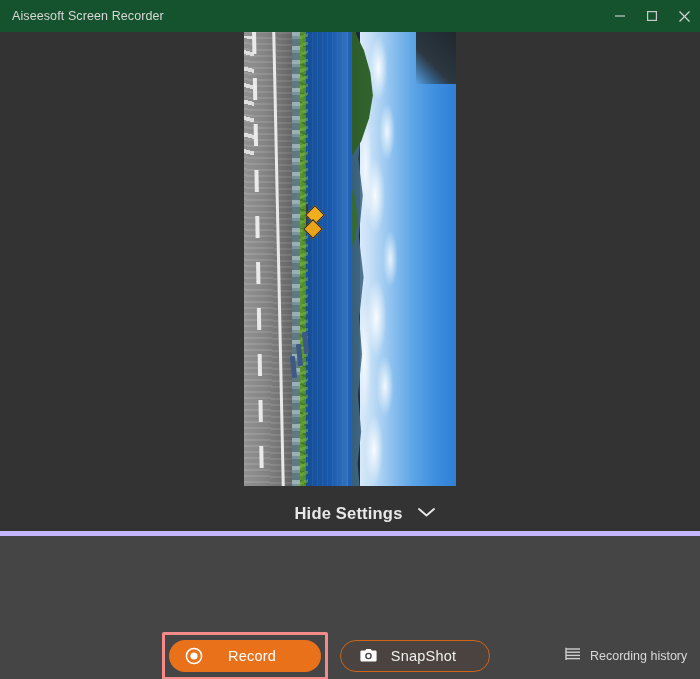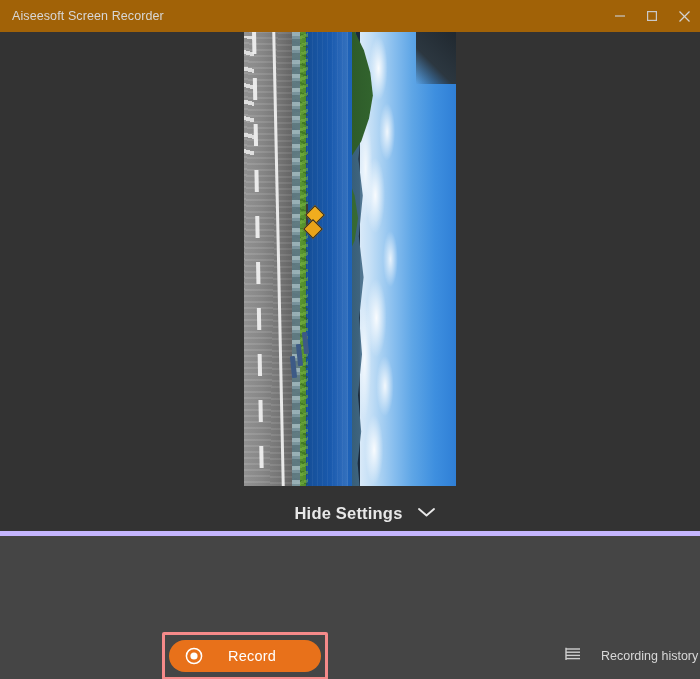--- a/index.html
+++ b/index.html
@@ -16,21 +16,21 @@
     height: 679px;
     background: #333333;
   }
 
   
   .titlebar {
     position: absolute;
     top: 0; left: 0;
     width: 700px;
     height: 32px;
-    background: #a16207;
+    background: #14532d;
     display: flex;
     align-items: center;
     z-index: 30;
   }
   .titlebar-title {
     margin-left: 12px;
     font-size: 12.5px;
     color: #d7d7d7;
     letter-spacing: .1px;
     white-space: nowrap;
@@ -309,21 +309,21 @@
     font-size: 14.5px;
     color: #f0f0f0;
     padding-right: 20px;
     letter-spacing: .2px;
   }
   .history {
     position: absolute;
     left: 565px; top: 17px;
     display: flex;
     align-items: center;
-    gap: 20px;
+    gap: 9px;
     cursor: pointer;
   }
   .history-label {
     font-size: 12.5px;
     color: #d8d8d8;
     white-space: nowrap;
   }
 </style>
 </head>
 <body>
@@ -405,20 +405,30 @@
       <div class="btn-record">
         <span class="rec-icon">
           <svg width="18" height="18" viewBox="0 0 18 18">
             <circle cx="9" cy="9" r="7.6" fill="none" stroke="#ffffff" stroke-width="1.5"></circle>
             <circle cx="9" cy="9" r="3.6" fill="#ffffff"></circle>
           </svg>
         </span>
         <span class="rec-label">Record</span>
       </div>
 
+      <div class="btn-snapshot">
+        <span class="snap-icon">
+          <svg width="19" height="16" viewBox="0 0 19 16">
+            <path d="M6.2 2.4 L7.3 0.9 L11.7 0.9 L12.8 2.4 L16.3 2.4 Q17.6 2.4 17.6 3.7 L17.6 12.2 Q17.6 13.5 16.3 13.5 L2.7 13.5 Q1.4 13.5 1.4 12.2 L1.4 3.7 Q1.4 2.4 2.7 2.4 Z" fill="#ffffff"></path>
+            <circle cx="9.5" cy="8" r="3.3" fill="#4a4340"></circle>
+            <circle cx="9.5" cy="8" r="1.9" fill="#ffffff"></circle>
+          </svg>
+        </span>
+        <span class="snap-label">SnapShot</span>
+      </div>
 
       <div class="history">
         <span>
           <svg width="16" height="14" viewBox="0 0 16 14">
             <line x1="1" y1="2" x2="15" y2="2" stroke="#cfcfcf" stroke-width="1.4"></line>
             <line x1="1" y1="5.2" x2="15" y2="5.2" stroke="#cfcfcf" stroke-width="1.4"></line>
             <line x1="1" y1="8.4" x2="15" y2="8.4" stroke="#cfcfcf" stroke-width="1.4"></line>
             <line x1="1" y1="11.6" x2="15" y2="11.6" stroke="#cfcfcf" stroke-width="1.4"></line>
             <line x1="1" y1="0.8" x2="1" y2="13" stroke="#cfcfcf" stroke-width="1.4"></line>
           </svg>

